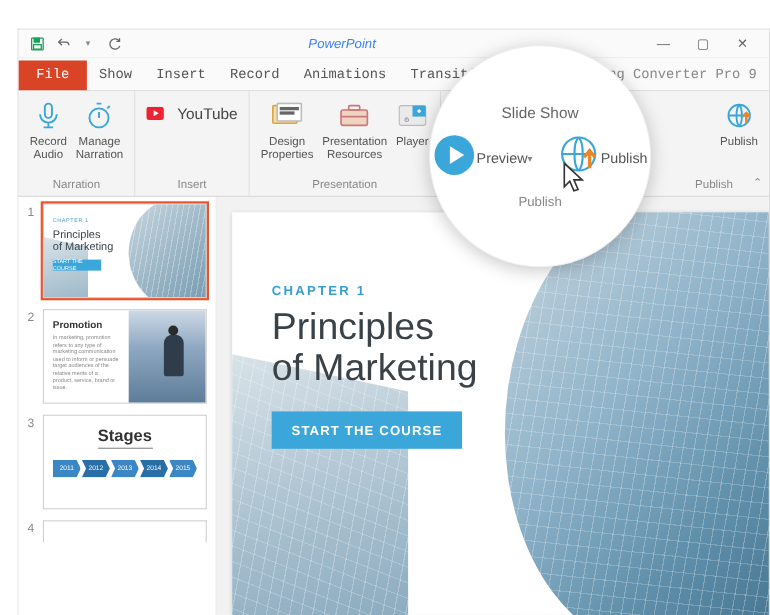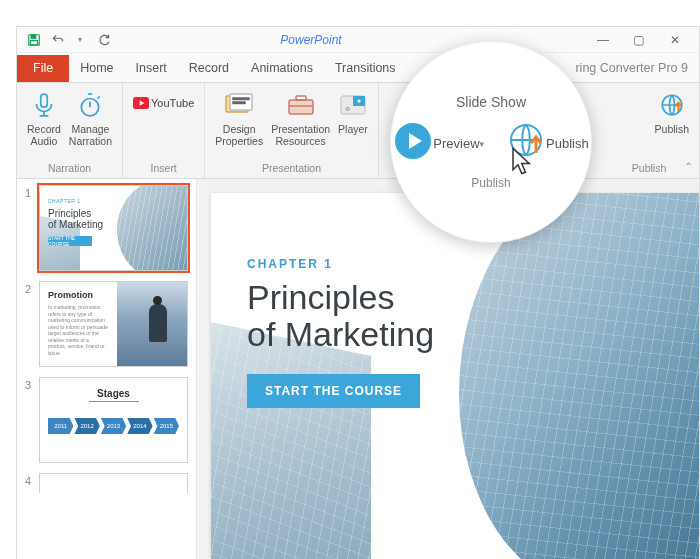--- a/index.html
+++ b/index.html
@@ -3,30 +3,30 @@
 <meta charset="utf-8">
 <style>
   * { box-sizing: border-box; margin: 0; padding: 0; }
   body { font-family: "Segoe UI", Arial, sans-serif; background: #fff; width: 700px; height: 559px; overflow: hidden; font-size: 12px; color: #444; position: relative; }
   .window { position: absolute; left: 16px; top: 26px; right: 0; bottom: 0; background: #fafafa; border: 1px solid #dcdcdc; border-bottom: none; }
   .titlebar { height: 26px; display: flex; align-items: center; padding: 0 6px; background: #fafafa; border-bottom: 1px solid #eee; }
   .qa { width: 22px; height: 22px; display: flex; align-items: center; justify-content: center; margin-right: 2px; }
   .titlebar-title { flex: 1; text-align: center; color: #3b82f6; font-size: 12px; padding-right: 80px; font-style: italic; }
   .win-controls { display: flex; }
   .win-controls div { width: 36px; height: 24px; display: flex; align-items: center; justify-content: center; color: #666; }
-  .tabs { display: flex; align-items: flex-end; height: 30px; background: #fafafa; border-bottom: 1px solid #d9d9d9; }
+  .tabs { display: flex; align-items: flex-end; height: 30px; background: #fafafa; border-bottom: 1px solid #d9d9d9; font-family: Liberation Mono, monospace; }
   .tab { padding: 6px 11px 7px; font-size: 12.5px; color: #555; }
   .tab.file { background: #d94426; color: #fff; padding: 6px 16px 7px; }
   .ribbon { display: flex; background: #f4f4f4; border-bottom: 1px solid #d9d9d9; height: 96px; position: relative; }
   .group { border-right: 1px solid #e0e0e0; padding: 4px 6px 2px; display: flex; flex-direction: column; justify-content: space-between; }
   .group-label { font-size: 10.5px; color: #888; text-align: center; padding: 2px 0; }
   .btn { display: flex; flex-direction: column; align-items: center; justify-content: flex-start; font-size: 10.5px; color: #555; text-align: center; padding: 2px 4px; line-height: 1.15; }
   .btn .ico { height: 32px; display: flex; align-items: center; justify-content: center; margin-bottom: 2px; }
   .row { display: flex; }
-  .small-btn { display: flex; align-items: center; font-size: 11px; padding: 2px 4px; gap: 2px; color: #444; }
+  .small-btn { display: flex; align-items: center; font-size: 14px; padding: 2px 4px; gap: 12px; color: #444; }
   .small-ico { width: 16px; height: 16px; display: flex; align-items: center; justify-content: center; }
   .chev { position: absolute; right: 6px; bottom: 6px; font-size: 10px; color: #888; }
   .workspace { display: flex; height: calc(100% - 152px); background: #fff; }
   .thumbs { width: 180px; border-right: 1px solid #e5e5e5; overflow: hidden; padding: 6px 8px; background: #fff; }
   .thumb-row { display: flex; margin-bottom: 10px; }
   .thumb-num { width: 14px; font-size: 11px; color: #888; padding-top: 2px; }
   .thumb { flex: 1; height: 86px; border: 1px solid #d0d0d0; background: #fff; position: relative; overflow: hidden; }
   .thumb.selected { outline: 2px solid #e8542c; outline-offset: 0; }
   .slide-area { flex: 1; padding: 14px 0 0 14px; background: #f2f2f2; overflow: hidden; }
   .slide { width: 100%; height: 100%; background: #fff; box-shadow: 0 1px 4px rgba(0,0,0,0.15); position: relative; overflow: hidden; }
@@ -45,21 +45,21 @@
   .t1-txt{position:absolute;left:8px;top:12px;font-size:5px;color:#4aa0cc;letter-spacing:0.5px;}
   .t1-h{position:absolute;left:8px;top:22px;font-size:10px;color:#3a4248;line-height:1.1;}
   .t1-btn{position:absolute;left:8px;top:50px;width:44px;height:10px;background:#3aa6da;font-size:5px;color:#fff;display:flex;align-items:center;justify-content:center;}
   
   .t2-img{position:absolute;right:0;top:0;width:70px;height:86px;background:linear-gradient(180deg,#cdd9e6 0%,#8ea8c2 40%,#5c7a96 100%);}
   .t2-person{position:absolute;right:20px;top:22px;width:18px;height:38px;background:#2f3d4a;border-radius:8px 8px 2px 2px;}
   .t2-head{position:absolute;right:25px;top:14px;width:9px;height:9px;border-radius:50%;background:#2a2a2a;}
   .t2-title{position:absolute;left:8px;top:8px;font-size:9px;color:#333;font-weight:600;}
   .t2-body{position:absolute;left:8px;top:22px;width:60px;font-size:5px;color:#888;line-height:1.3;}
   
-  .t3-title{position:absolute;left:0;right:0;top:10px;text-align:center;font-size:10px;font-weight:600;color:#333;}
+  .t3-title{position:absolute;left:0;right:0;top:10px;text-align:center;font-size:15px;font-weight:600;color:#333;}
   .t3-title::after{content:"";display:block;width:50px;height:1px;background:#888;margin:2px auto 0;}
   .t3-arrows{position:absolute;left:8px;right:8px;top:40px;display:flex;gap:1px;}
   .arrow{flex:1;height:16px;background:#2a6ea8;color:#fff;font-size:6px;display:flex;align-items:center;justify-content:center;clip-path:polygon(0 0,85% 0,100% 50%,85% 100%,0 100%,15% 50%);}
   .arrow:first-child{clip-path:polygon(0 0,85% 0,100% 50%,85% 100%,0 100%);}
   .arrow:nth-child(odd){background:#3b86c4;}
   
   .callout { position: absolute; left: 390px; top: 0px; width: 202px; height: 202px; border-radius: 50%; background: #fff; box-shadow: 0 3px 16px rgba(0,0,0,0.22); border:1px solid #eee; z-index: 50; display:flex; flex-direction:column; align-items:center; justify-content:center;margin-top:41px; }
   .callout-title { font-size: 14px; color: #666; margin-bottom: 10px; }
   .callout-btns { display:flex; gap: 22px; margin-bottom: 4px; }
   .cbtn{display:flex;flex-direction:row;align-items:center;font-size:13px;color:#555;}
@@ -98,21 +98,21 @@
     <div class="titlebar-title">PowerPoint</div>
     <div class="win-controls">
       <div>—</div>
       <div>▢</div>
       <div>✕</div>
     </div>
   </div>
 
   <div class="tabs">
     <div class="tab file">File</div>
-    <div class="tab">Home</div>
+    <div class="tab">Show</div>
     <div class="tab">Insert</div>
     <div class="tab">Record</div>
     <div class="tab">Animations</div>
     <div class="tab">Transitions</div>
     <div style="flex:1"></div>
     <div class="tab" style="color:#888">ring Converter Pro 9</div>
   </div>
 
   <div class="ribbon">
 

